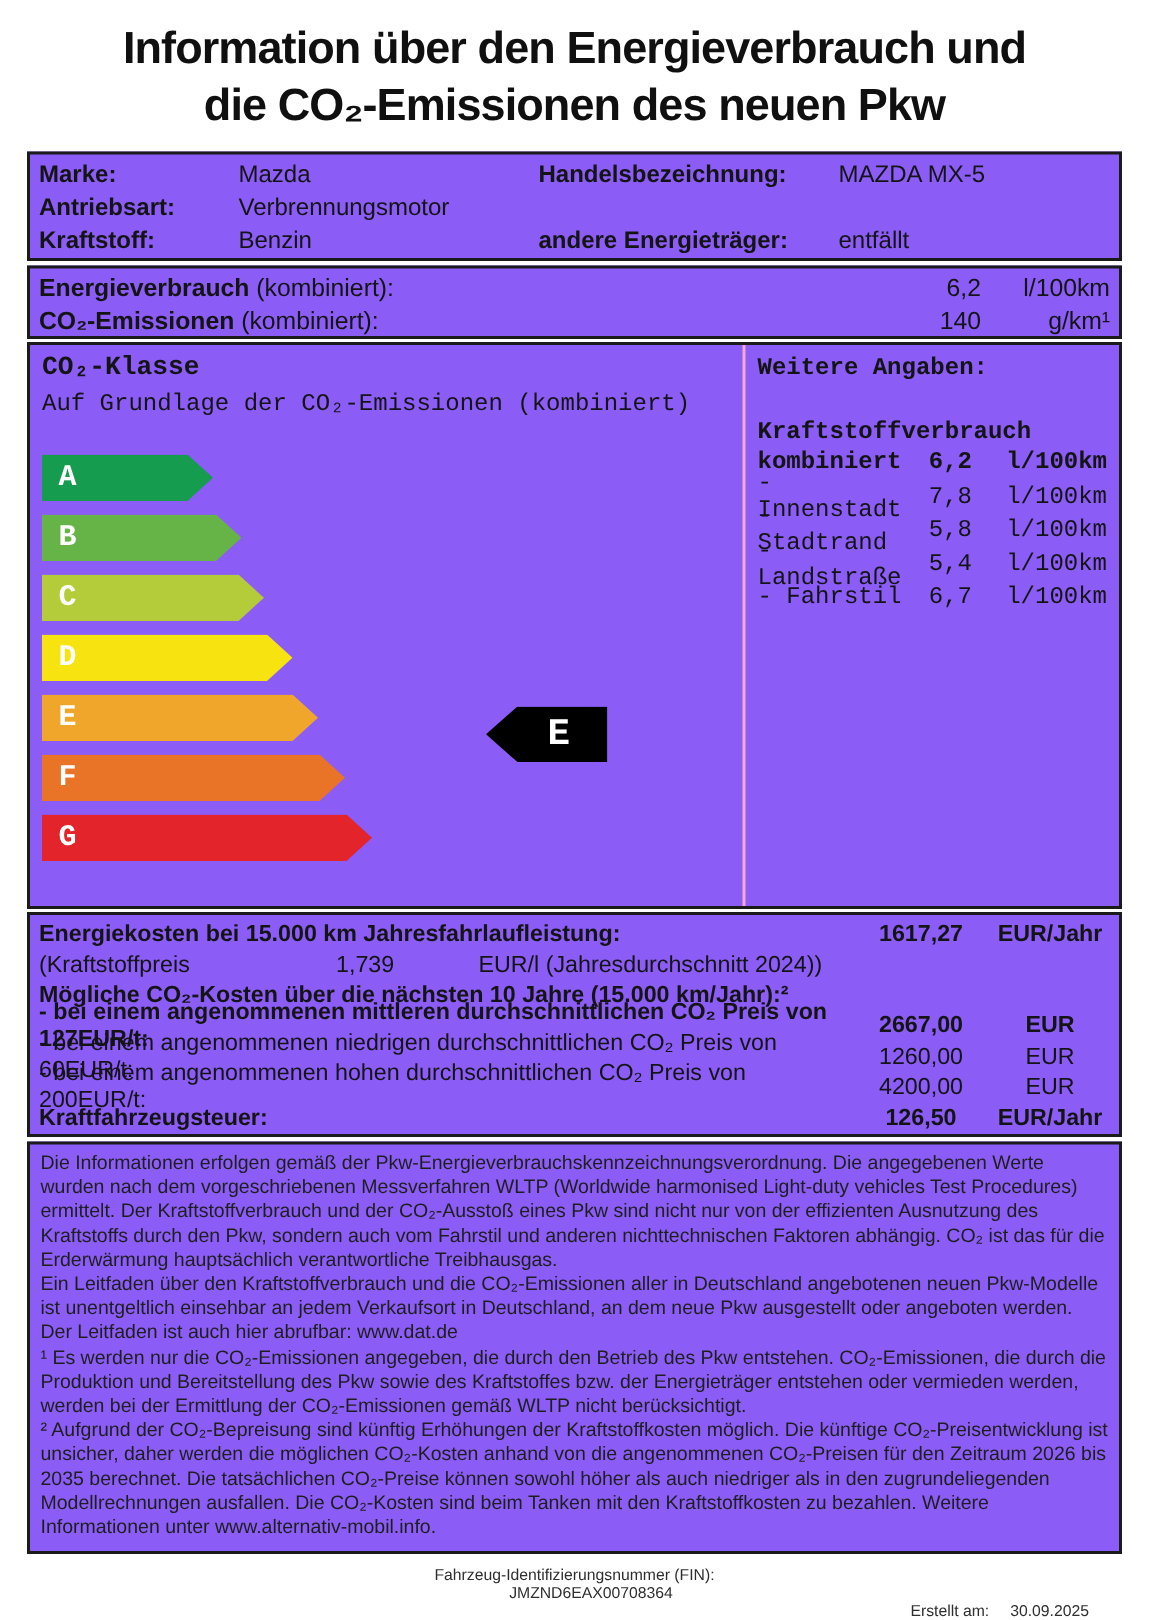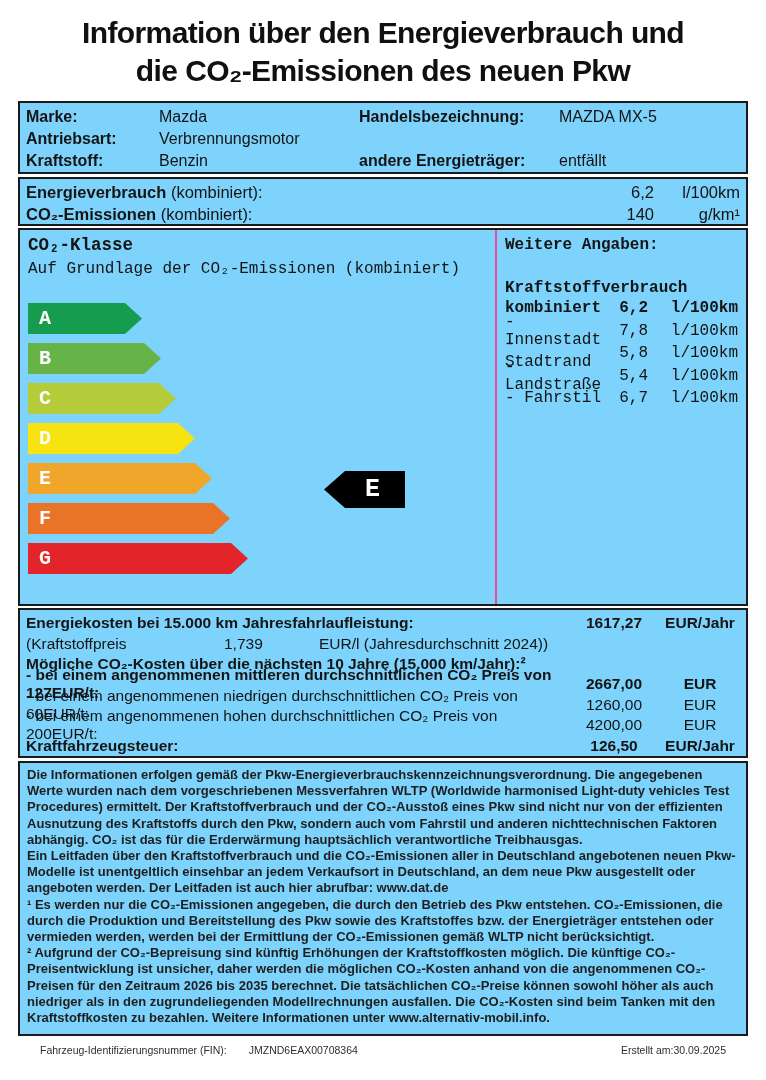--- a/index.html
+++ b/index.html
@@ -3,21 +3,21 @@
 <meta charset="utf-8">
 <style>
   html,body { margin:0; padding:0; background:#ffffff; }
   body { width:766px; height:1080px; font-family:"Liberation Sans", sans-serif; color:#141414;
          -webkit-font-smoothing:antialiased; overflow:hidden; }
   .page { position:relative; padding:0 18px; box-sizing:border-box; }
 
   .title { text-align:center; font-weight:bold; font-size:30px; line-height:38px;
            margin:14px 6px 11px 6px; letter-spacing:-0.6px; color:#101010; }
 
-  .box { border:2px solid #1b1b1b; box-sizing:border-box; background:#7dd3fc; }
+  .box { border:2px solid #1b1b1b; box-sizing:border-box; background:#8b5cf6; }
 
   
   #box-vehicle { height:73px; padding:3px 6px; font-size:16px; margin-top:0; }
   .vrow { display:flex; height:22px; align-items:center; }
   .vlabel  { width:133px; font-weight:bold; }
   .vvalue  { width:200px; }
   .vlabel2 { width:200px; font-weight:bold; }
   .vvalue2 { flex:1; }
 
   
@@ -34,44 +34,44 @@
   .class-heading { font-size:17.5px; font-weight:bold; }
   .class-sub { font-size:16px; margin-top:5px; }
   .arrows { margin-top:25px; display:flex; flex-direction:column; gap:9px; }
   .arrow { height:31px; color:#ffffff; font-weight:bold; font-size:20px; line-height:31px;
            padding-left:11px; box-sizing:border-box;
            clip-path:polygon(0 0, calc(100% - 17px) 0, 100% 50%, calc(100% - 17px) 100%, 0 100%); }
   .indicator { position:absolute; left:304px; top:241px; width:81px; height:37px; background:#000;
                clip-path:polygon(0 50%, 21px 0, 100% 0, 100% 100%, 21px 100%);
                color:#fff; font-weight:bold; font-size:25px; line-height:37px; text-align:center;
                padding-left:16px; box-sizing:border-box; }
-  .class-right { flex:1; border-left:2px solid #ec4899; padding:6px 8px; font-size:16px; box-sizing:border-box; }
+  .class-right { flex:1; border-left:2px solid #f9a8d4; padding:6px 8px; font-size:16px; box-sizing:border-box; }
   .wa-heading { font-weight:bold; }
   .wa-fuel { font-weight:bold; margin-top:25px; }
   .wa-row { display:flex; height:22.5px; align-items:center; }
   .wa-row.bold { font-weight:bold; }
   .wa-label { flex:1; }
   .wa-value { width:44px; text-align:right; }
   .wa-unit  { width:90px; text-align:right; }
 
   
   #box-costs { height:150px; margin-top:2px; padding:3px 6px; font-size:15.5px; }
   .cost-row { display:flex; height:20.4px; align-items:center; }
   .cost-label { flex:1; }
   .cost-value { width:92px; text-align:center; }
   .cost-unit  { width:80px; text-align:center; }
   .fp1 { width:198px; } .fp2 { width:95px; } .fp3 { flex:1; }
 
   
   #box-fineprint { height:275px; margin-top:3px; padding:4px 7px; font-size:13px; line-height:16.2px; color:#1e1e1e; }
-  #box-fineprint p { margin:0;font-weight:bold; }
-
-  .footer { display:flex; align-items:center; margin-top:8px; padding:0 22px; font-size:10.5px; color:#2e2e2e; }
+  #box-fineprint p { margin:0; }
+
+  .footer { display:flex; align-items:center; margin-top:8px; padding:0 22px; font-size:10.5px; color:#2e2e2e;flex-direction:column; }
   .fin-value { margin-left:22px; }
-  .footer-right { margin-left:auto; display:flex; }
+  .footer-right { margin-left:auto; display:flex; gap:14px; }
 </style>
 </head>
 <body>
 
 <div class="page">
 
   <div class="title">
     <div>Information über den Energieverbrauch und</div>
     <div>die CO₂-Emissionen des neuen Pkw</div>
   </div>

